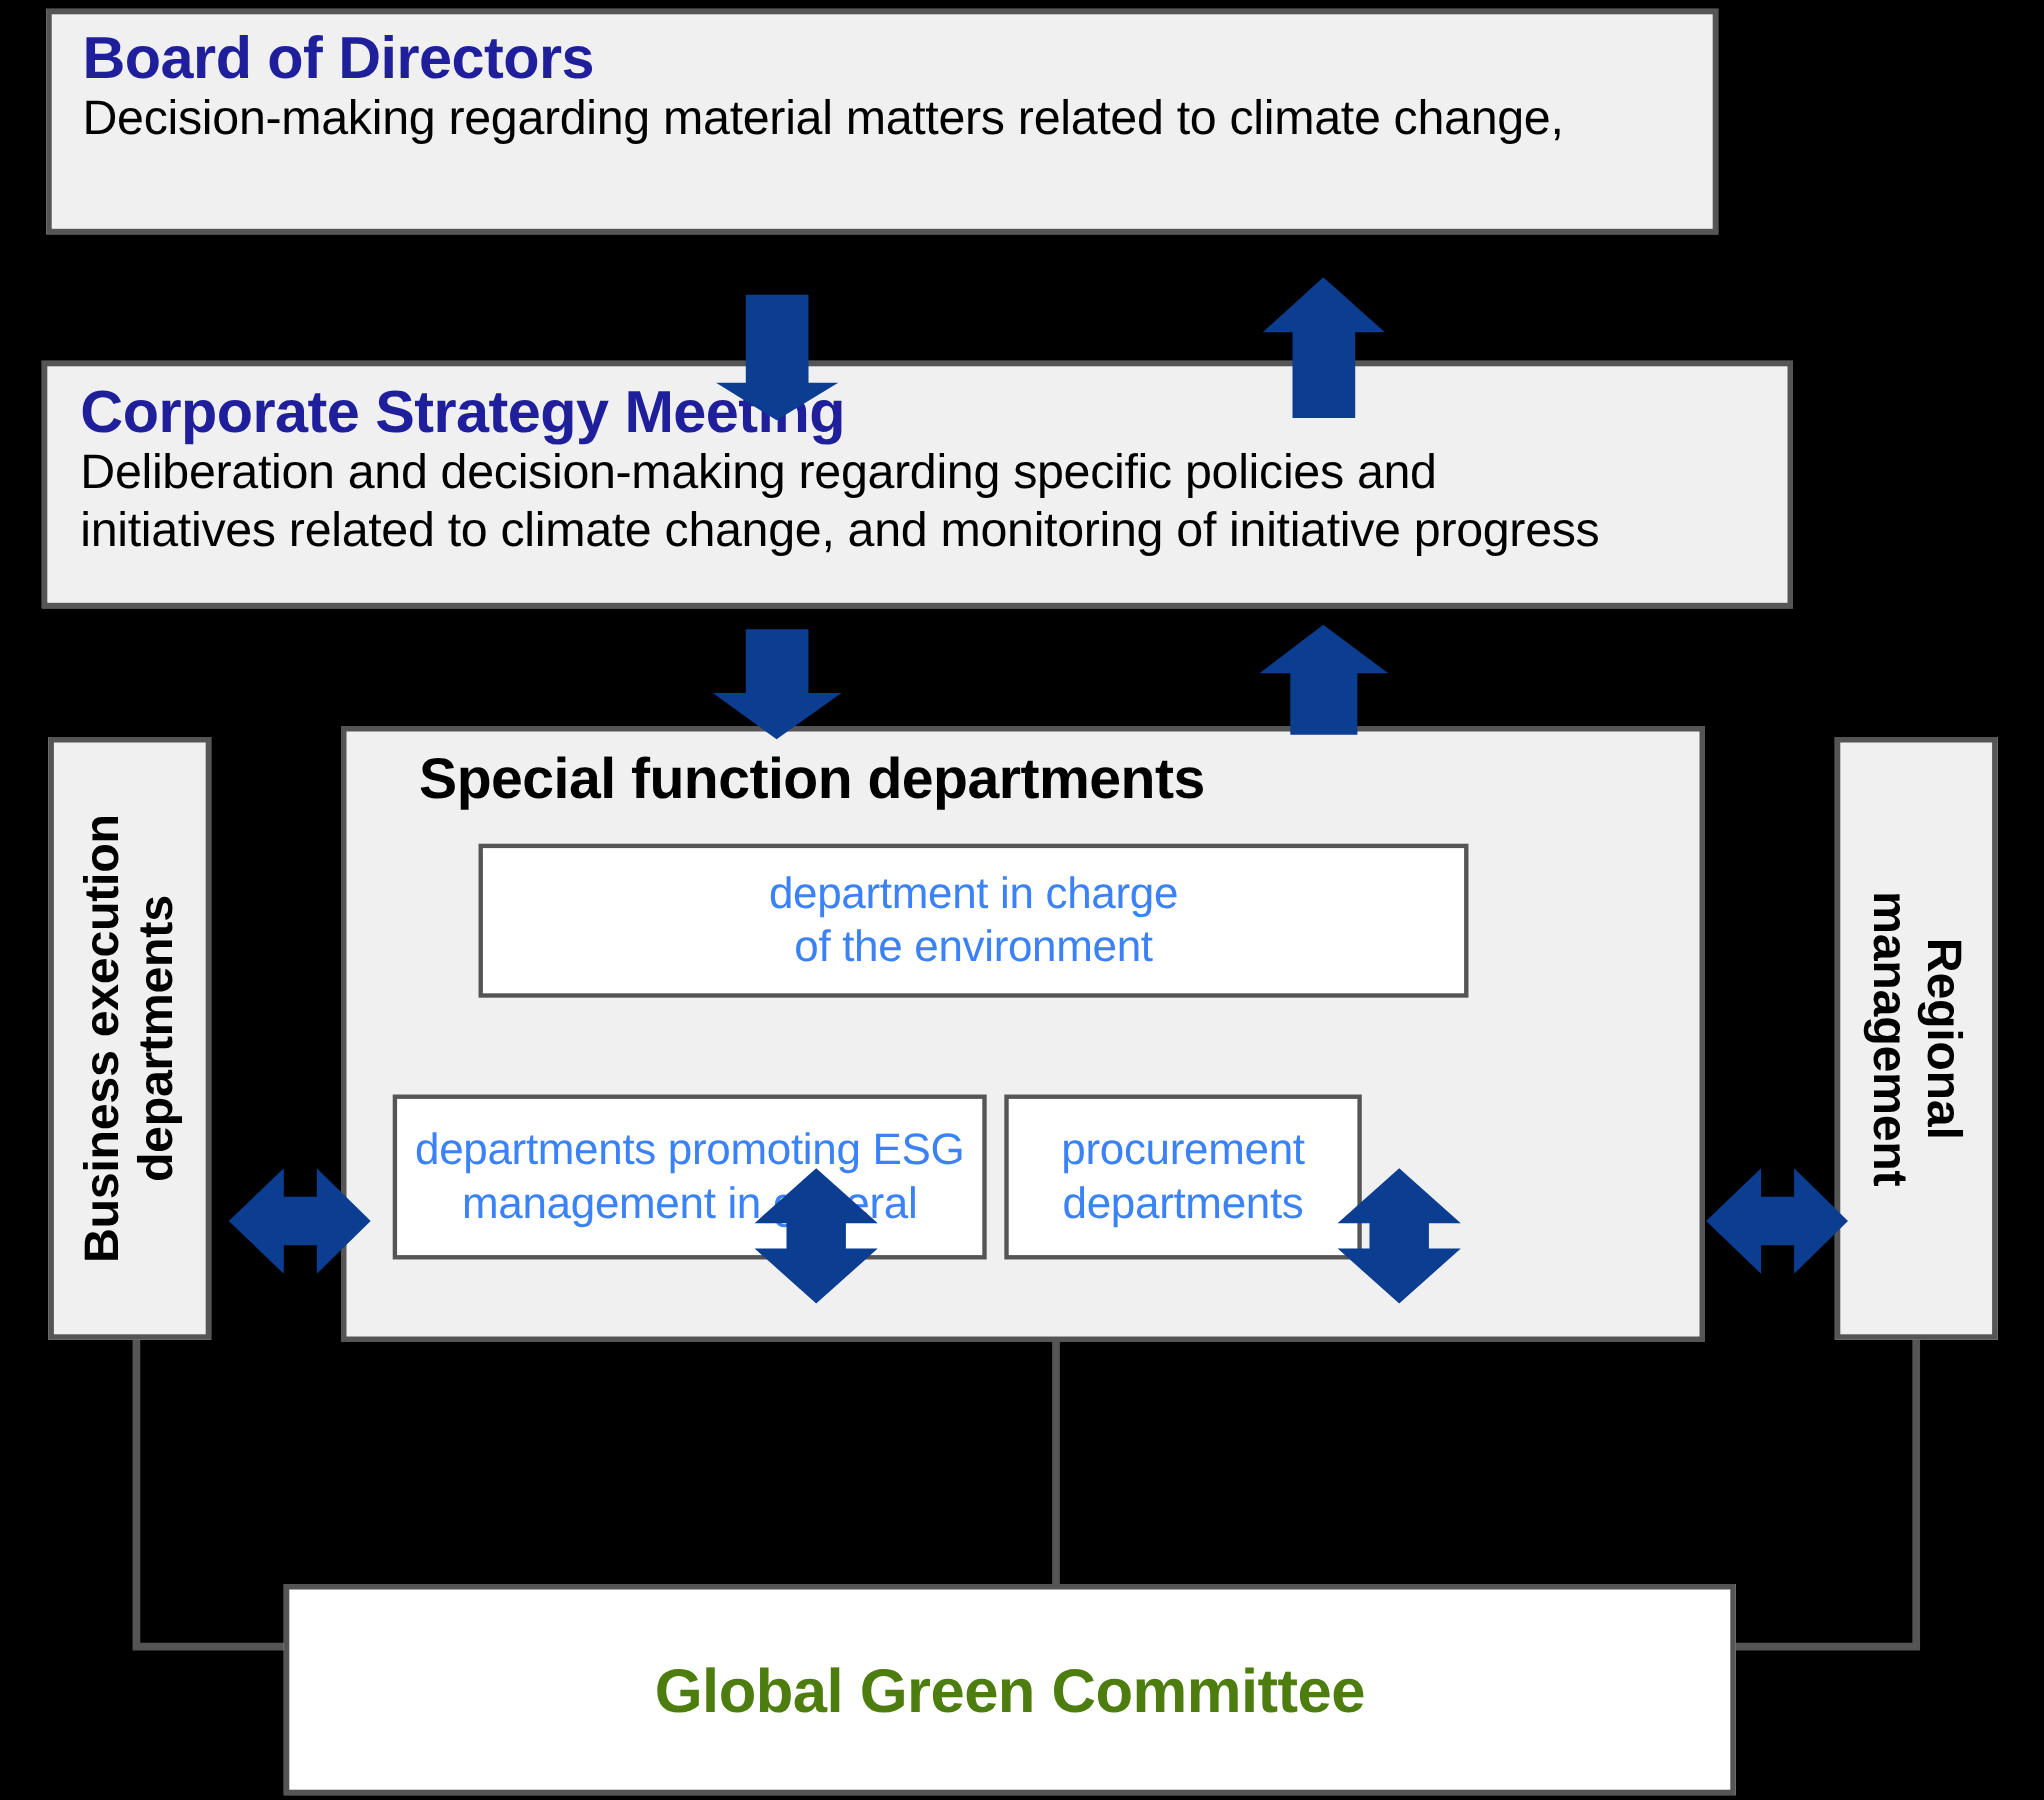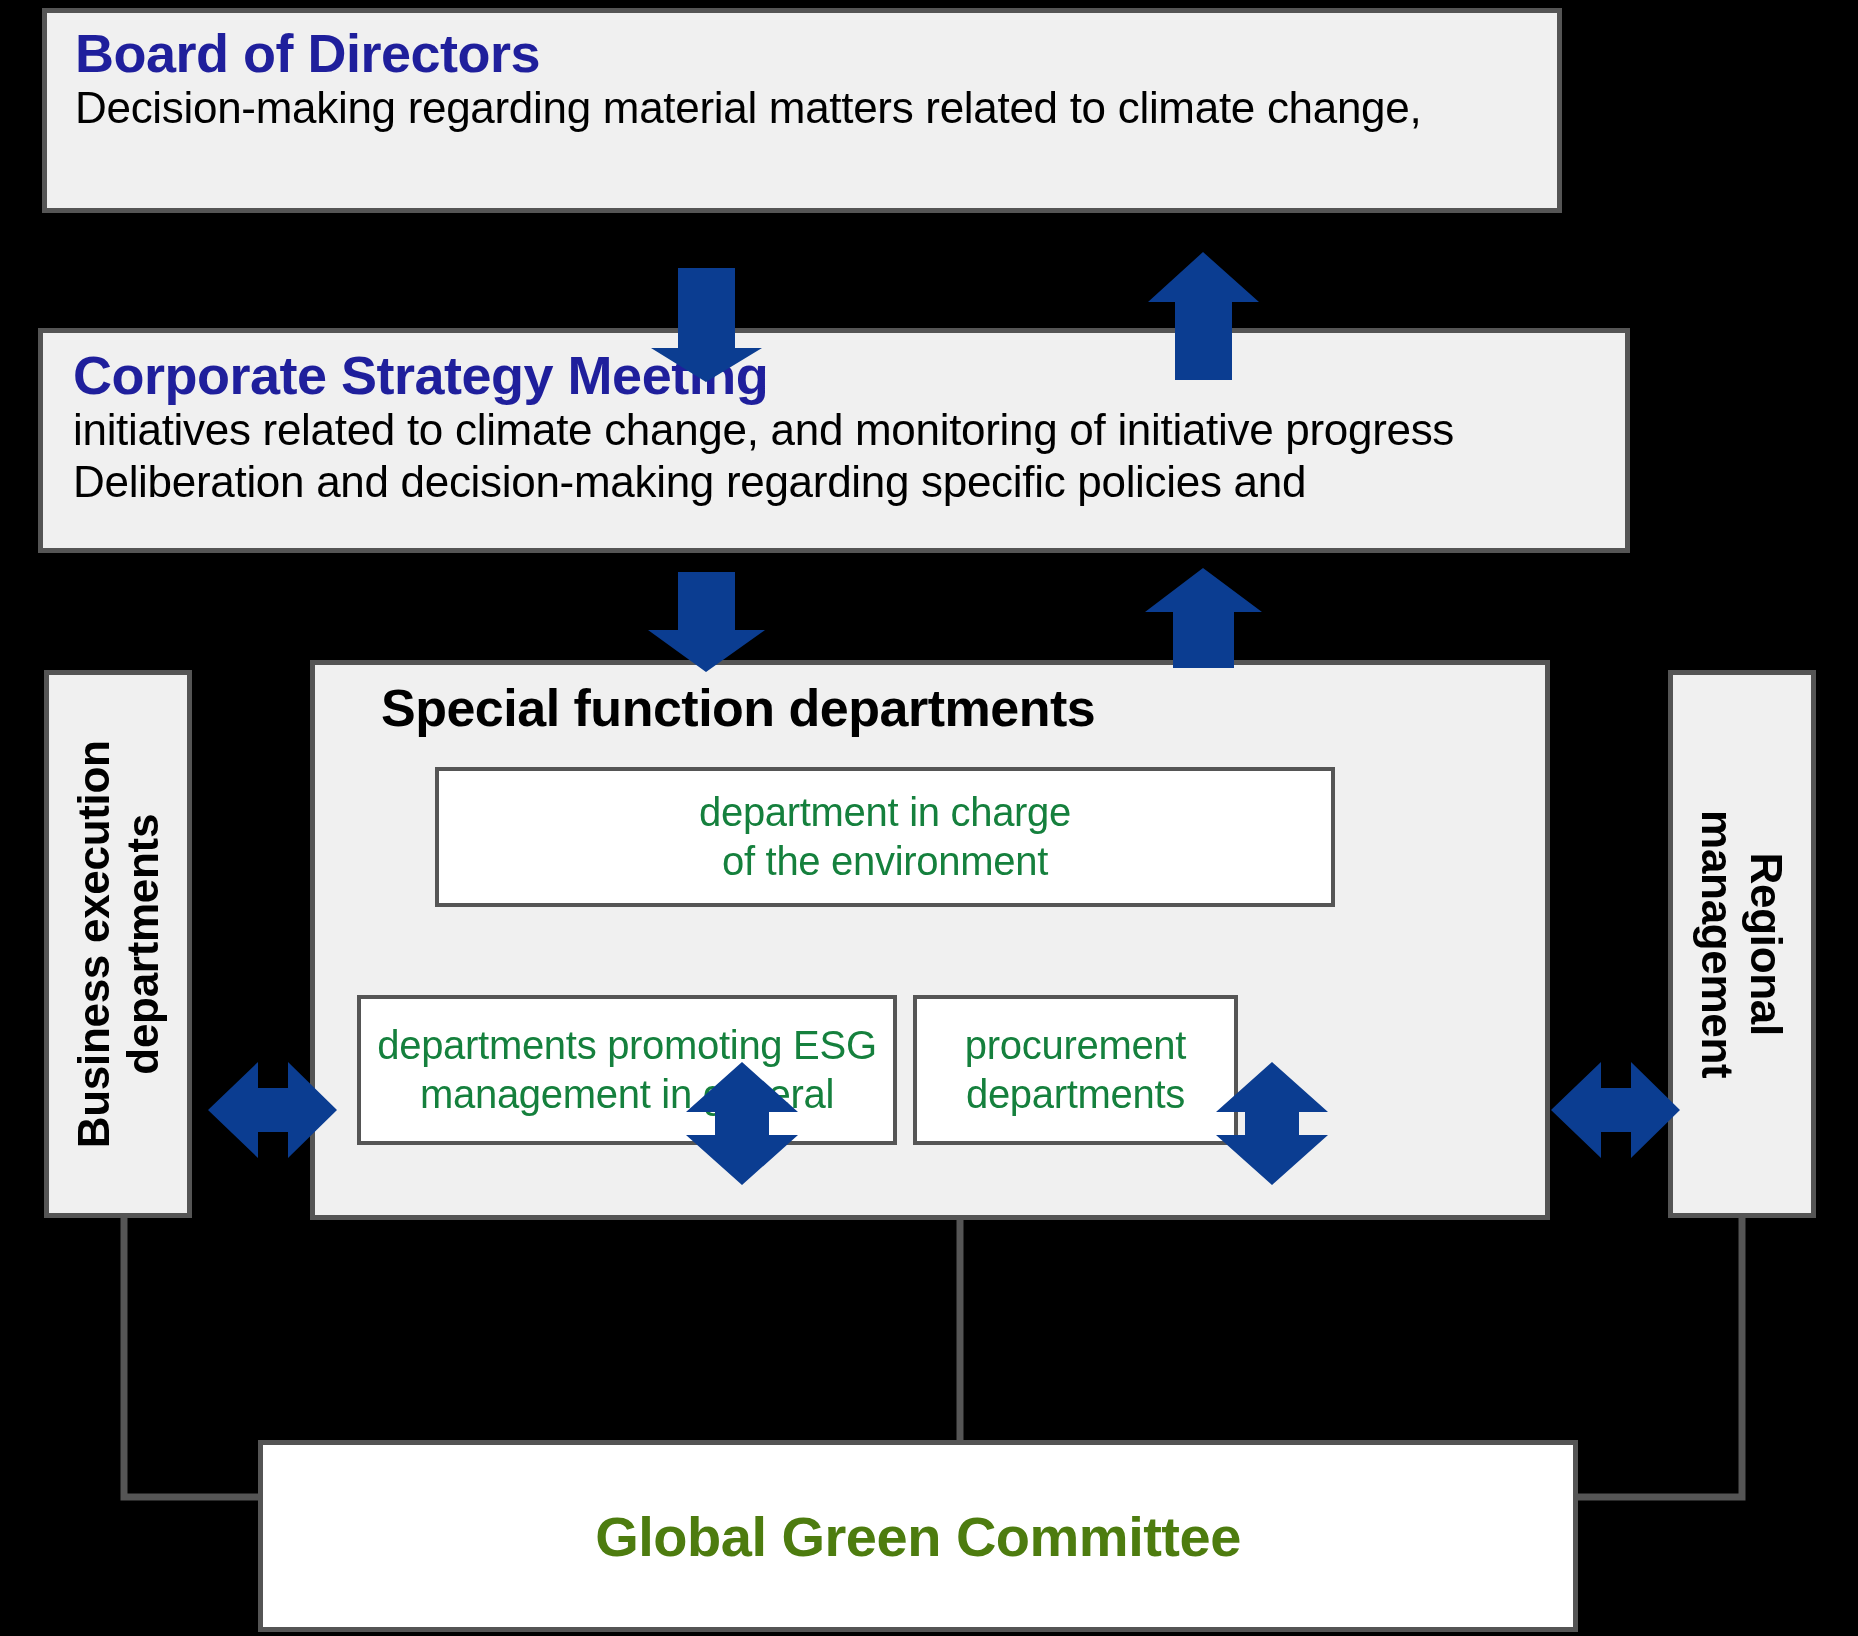--- a/index.html
+++ b/index.html
@@ -63,21 +63,21 @@
     letter-spacing: -0.3px;
   }
   .black-title {
     color: #000000;
     font-weight: bold;
     font-size: 52px;
     line-height: 1.05;
     letter-spacing: -0.5px;
   }
   .inner-text {
-    color: #15803d;
+    color: #3b82f6;
     font-size: 40px;
     line-height: 1.22;
     letter-spacing: -0.3px;
   }
   .vert-label {
     color: #000000;
     font-weight: bold;
     font-size: 44px;
     line-height: 1.12;
     letter-spacing: -0.3px;
@@ -191,22 +191,22 @@
   <div class="panel" id="board-panel">
     <div class="pad">
       <div class="blue-title">Board of Directors</div>
       <div class="body-text">Decision-making regarding material matters related to climate change,</div>
     </div>
   </div>
 
   <div class="panel" id="csm-panel">
     <div class="pad">
       <div class="blue-title">Corporate Strategy Meeting</div>
+      <div class="body-text">Deliberation and decision-making regarding specific policies and</div>
       <div class="body-text">initiatives related to climate change, and monitoring of initiative progress</div>
-      <div class="body-text">Deliberation and decision-making regarding specific policies and</div>
     </div>
   </div>
 
   <div class="panel" id="biz-panel">
     <div class="rot">
       <div class="vert-label">Business execution</div>
       <div class="vert-label">departments</div>
     </div>
   </div>
 

